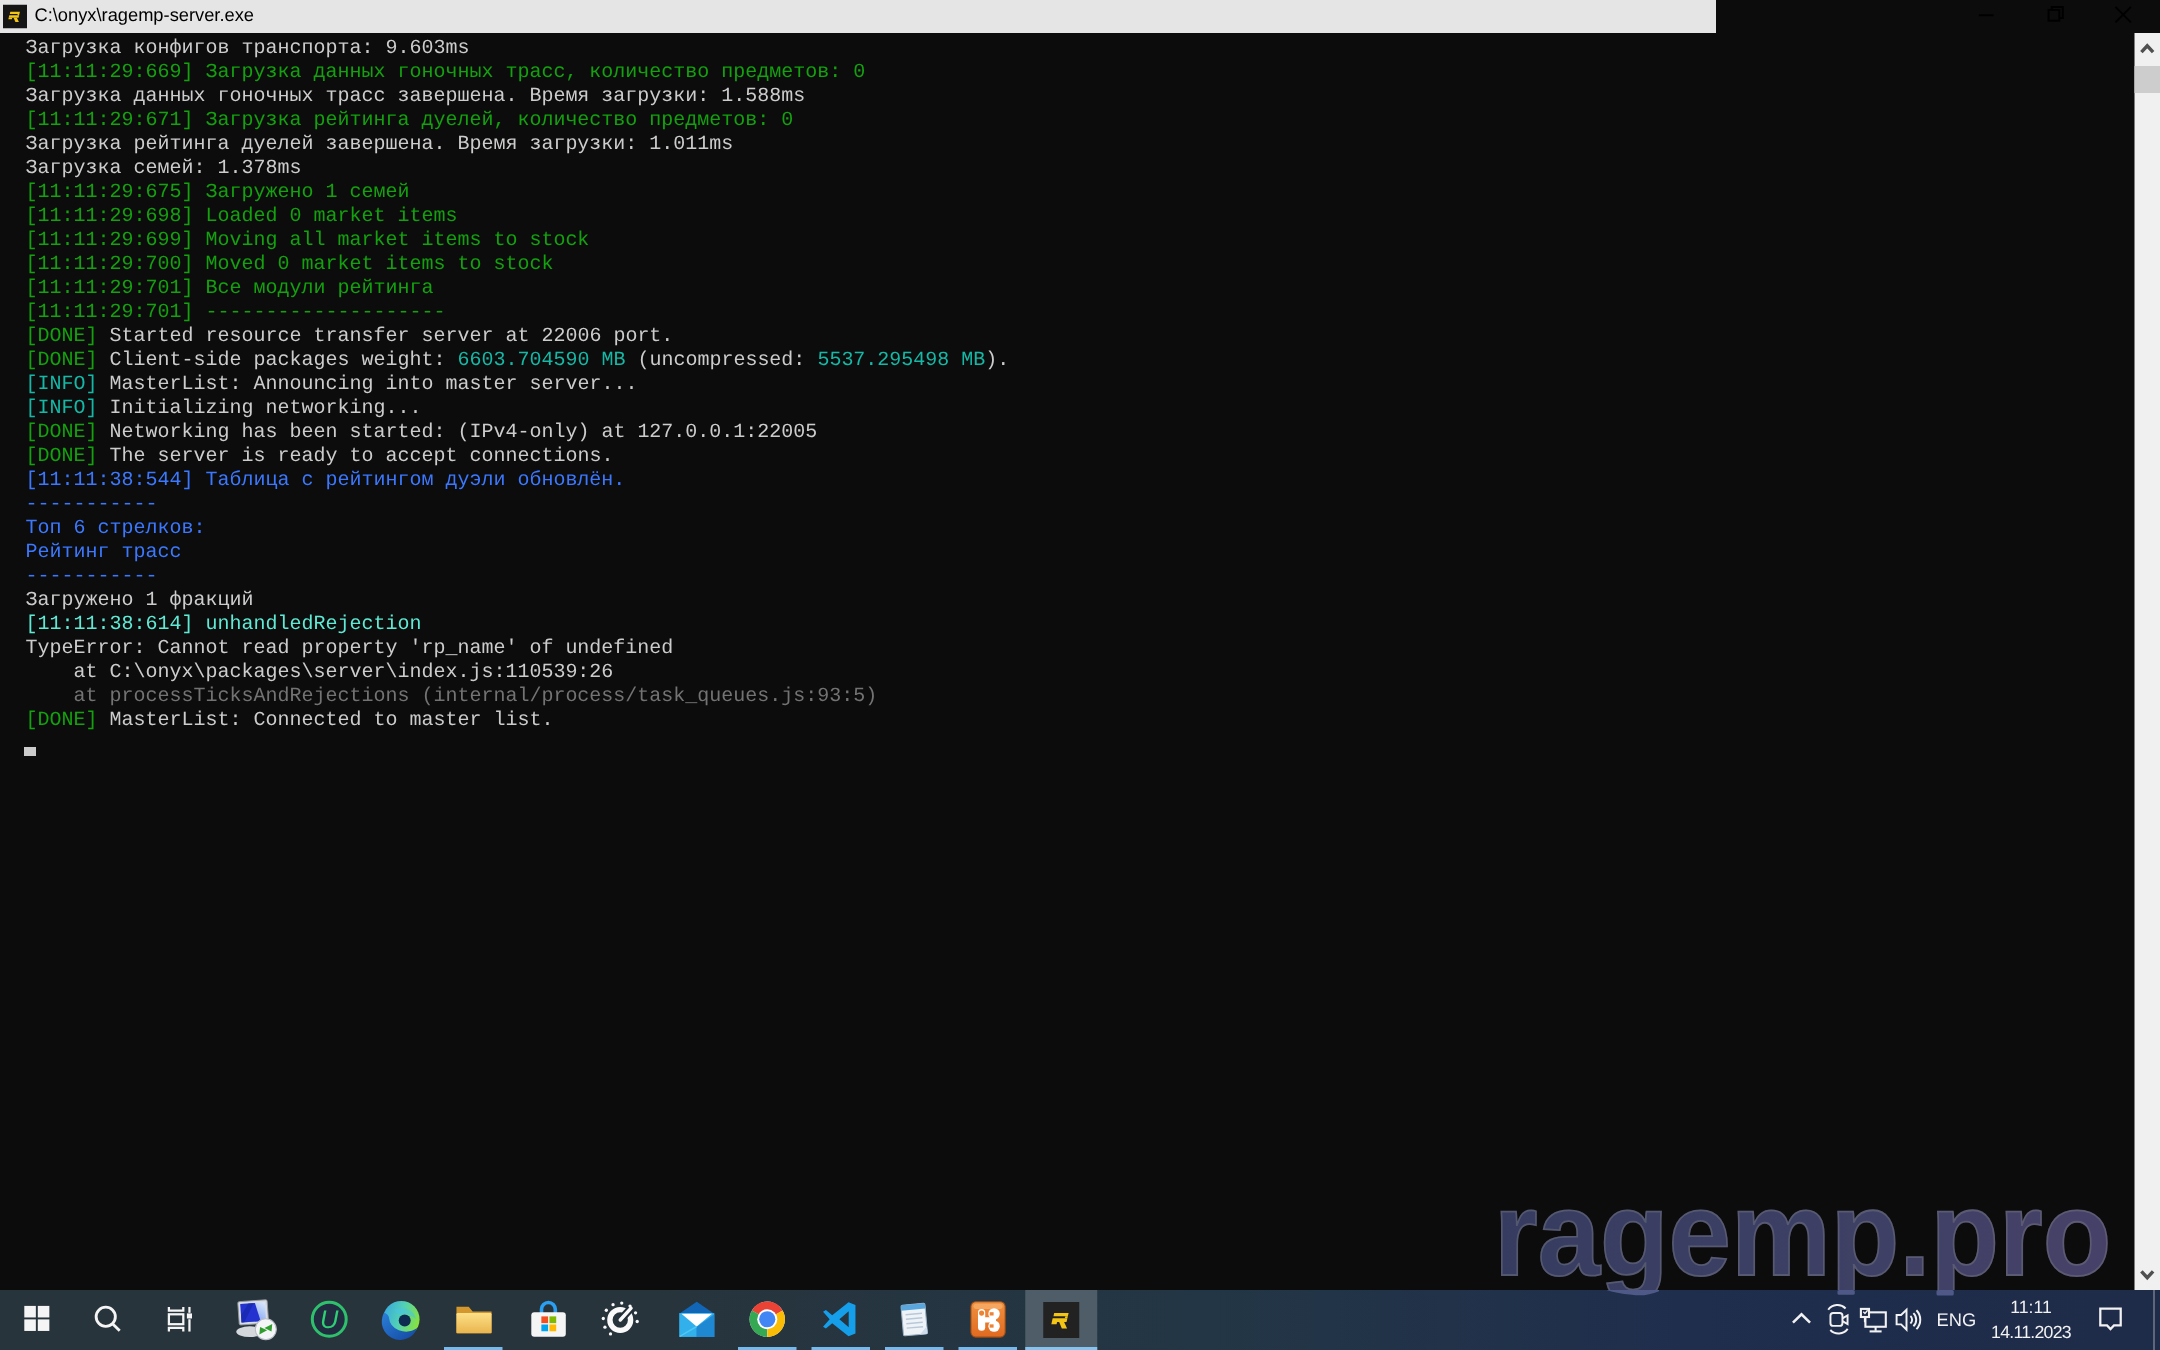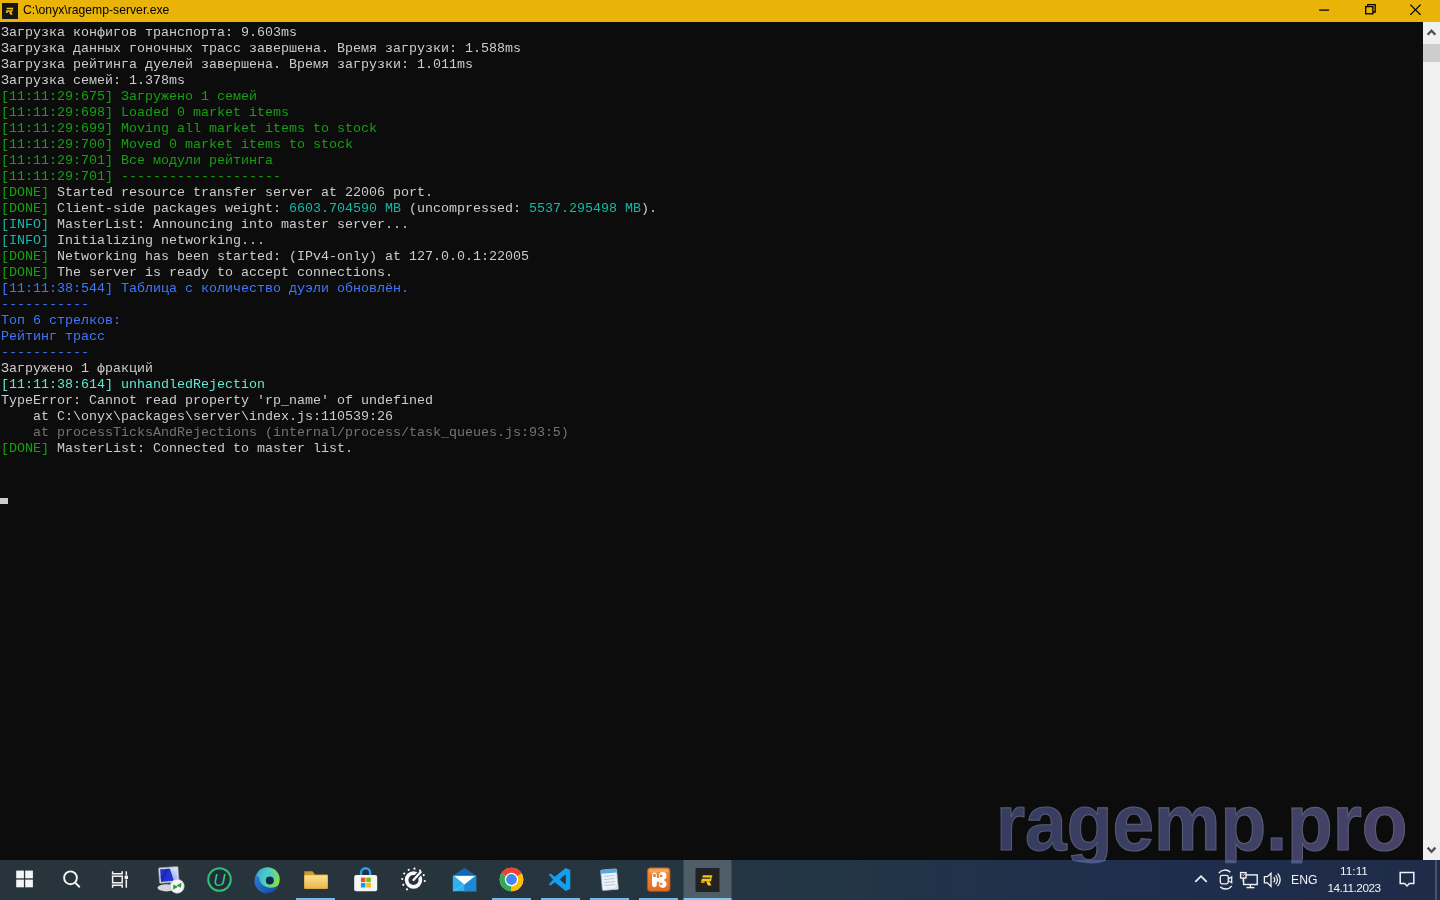--- a/index.html
+++ b/index.html
@@ -1,17 +1,17 @@
 <!DOCTYPE html>
 <html><head><meta charset="utf-8"><style>
 *{margin:0;padding:0;box-sizing:border-box}
 html,body{width:1440px;height:900px;overflow:hidden;background:#0c0c0c}
-#titlebar{position:absolute;top:0;left:0;width:1440px;height:22px;background:#eab308}
+#titlebar{position:absolute;top:0;left:0;width:1144px;height:22px;background:#e5e5e5}
 #titletext{position:absolute;left:23px;top:3.1px;font:12.2px "Liberation Sans",sans-serif;color:#000}
-#console{position:absolute;top:22px;left:0;width:1423px;height:595px;background:#0c0c0c;overflow:hidden}
+#console{position:absolute;top:22px;left:16px;width:1423px;height:595px;background:#0c0c0c;overflow:hidden}
 pre.log{position:absolute;top:2.5px;left:1px;font-family:"Liberation Mono",monospace;font-size:13.3333px;line-height:16px;color:#cccccc;white-space:pre}
 .g{color:#13a10e}.y{color:#14b8a6}.b{color:#3b78ff}.r{color:#5eead4}.d{color:#737373}
 #cursor{position:absolute;left:0px;top:476px;width:8px;height:6px;background:#cccccc}
 #wm{position:absolute;left:996px;top:763px;font-family:"Liberation Sans",sans-serif;font-weight:bold;font-size:80px;line-height:120px;letter-spacing:0px;transform:scaleX(0.935);transform-origin:0 50%;background:linear-gradient(90deg,#363c60 0%,#3d4064 55%,#474168 100%);-webkit-background-clip:text;background-clip:text;color:transparent;-webkit-text-stroke:1.2px rgba(120,122,130,0.45)}
 #scroll{position:absolute;top:22px;left:1423px;width:17px;height:838px;background:#f0f0f0}
 #thumb{position:absolute;left:0;top:22px;width:17px;height:18px;background:#cdcdcd}
 #taskbar{position:absolute;top:860px;left:0;width:1440px;height:40px;background:linear-gradient(90deg,#28343b 0%,#27343c 30%,#233645 56%,#1f2e4d 78%,#1e2b49 100%)}
 svg{display:block}
 </style></head>
 <body>
@@ -30,36 +30,38 @@
   <svg style="position:absolute;left:1313px;top:0" width="127" height="22" viewBox="0 0 127 22" fill="none" stroke="#000" stroke-width="1.3">
     <line x1="6.2" y1="10.1" x2="16.1" y2="10.1"></line>
     <rect x="52.7" y="6.6" width="7.2" height="7.2"></rect>
       <path d="M54.8 6.6 v-2 h7.4 v7.4 h-2"></path>
     <line x1="97.3" y1="4.6" x2="107.6" y2="14.9"></line>
       <line x1="107.6" y1="4.6" x2="97.3" y2="14.9"></line>
   </svg>
 </div>
 <div id="console">
 <pre class="log">Загрузка конфигов транспорта: 9.603ms
+<span class="g">[11:11:29:669] Загрузка данных гоночных трасс, количество предметов: 0</span>
 Загрузка данных гоночных трасс завершена. Время загрузки: 1.588ms
+<span class="g">[11:11:29:671] Загрузка рейтинга дуелей, количество предметов: 0</span>
 Загрузка рейтинга дуелей завершена. Время загрузки: 1.011ms
 Загрузка семей: 1.378ms
 <span class="g">[11:11:29:675] Загружено 1 семей</span>
 <span class="g">[11:11:29:698] Loaded 0 market items</span>
 <span class="g">[11:11:29:699] Moving all market items to stock</span>
 <span class="g">[11:11:29:700] Moved 0 market items to stock</span>
 <span class="g">[11:11:29:701] Все модули рейтинга</span>
 <span class="g">[11:11:29:701] --------------------</span>
 <span class="g">[DONE]</span> Started resource transfer server at 22006 port.
 <span class="g">[DONE]</span> Client-side packages weight: <span class="y">6603.704590 MB</span> (uncompressed: <span class="y">5537.295498 MB</span>).
 <span class="y">[INFO]</span> MasterList: Announcing into master server...
 <span class="y">[INFO]</span> Initializing networking...
 <span class="g">[DONE]</span> Networking has been started: (IPv4-only) at 127.0.0.1:22005
 <span class="g">[DONE]</span> The server is ready to accept connections.
-<span class="b">[11:11:38:544] Таблица с количество дуэли обновлён.</span>
+<span class="b">[11:11:38:544] Таблица с рейтингом дуэли обновлён.</span>
 <span class="b">-----------</span>
 <span class="b">Топ 6 стрелков:</span>
 <span class="b">Рейтинг трасс</span>
 <span class="b">-----------</span>
 Загружено 1 фракций
 <span class="r">[11:11:38:614] unhandledRejection</span>
 TypeError: Cannot read property 'rp_name' of undefined
     at C:\onyx\packages\server\index.js:110539:26
 <span class="d">    at processTicksAndRejections (internal/process/task_queues.js:93:5)</span>
 <span class="g">[DONE]</span> MasterList: Connected to master list.</pre>

